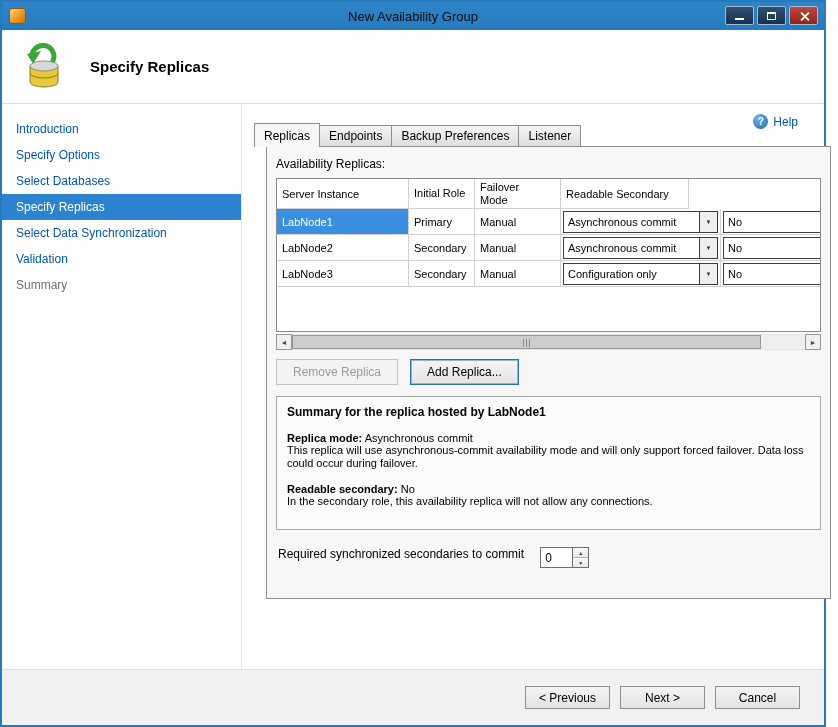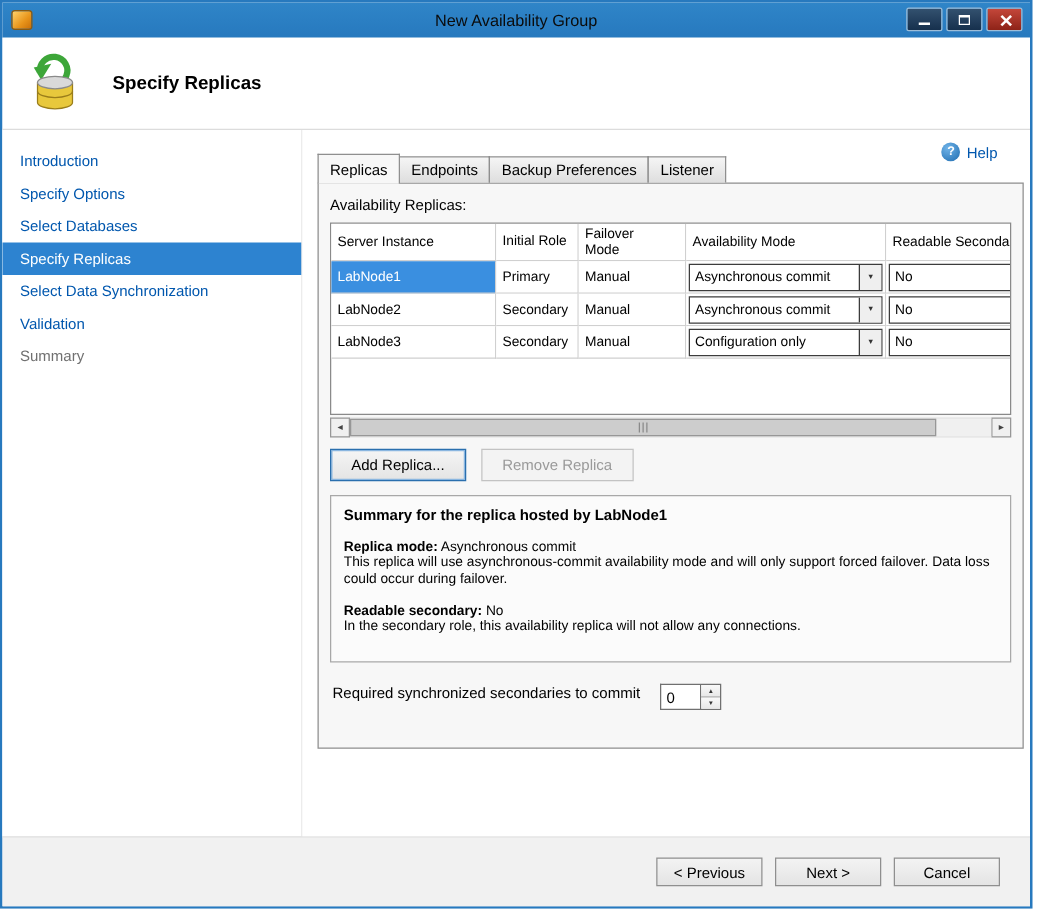--- a/index.html
+++ b/index.html
@@ -38,21 +38,21 @@
   .help-ico{width:15px;height:15px;border-radius:50%;background:radial-gradient(circle at 35% 30%,#6fb3e8,#1f6cb0);color:#fff;font-size:10px;font-weight:bold;text-align:center;line-height:15px;}
   .instruction{margin-top:56px;font-size:12px;font-weight:bold;color:#000;}
 
   
   .tabs{margin-top:18px;display:flex;align-items:flex-end;position:relative;z-index:2;}
   .tab{font-size:12px;padding:3px 9px 0;border:1px solid #8f8f8f;border-bottom:none;background:linear-gradient(#f5f5f5,#dedede);color:#000;height:21px;margin-top:3px;box-sizing:border-box;cursor:pointer;}
   .tab + .tab{margin-left:-1px;}
   .tab.active{height:24px;margin-top:0;margin-bottom:-1px;background:#f7f7f7;padding-top:5px;position:relative;z-index:3;}
 
   
-  .panel{position:relative;z-index:1;border:1px solid #8f8f8f;background:#f7f7f7;padding:8px 9px 30px;width:565px;box-sizing:border-box;}
+  .panel{position:relative;z-index:1;border:1px solid #8f8f8f;background:#f7f7f7;padding:8px 9px 30px;width:565px;box-sizing:border-box;margin-left:12px;}
   .grid-label{font-size:12px;margin:2px 0 7px;color:#000;}
 
   
   .grid{border:1px solid #8a8a8a;background:#fff;height:152px;overflow:hidden;position:relative;}
   .grid-inner{width:572px;}
   .grow{display:flex;}
   .c{box-sizing:border-box;border-right:1px solid #d0d0d0;border-bottom:1px solid #d0d0d0;font-size:11px;padding:0 5px;display:flex;align-items:center;background:#fff;color:#000;white-space:nowrap;overflow:hidden;}
   .ghead .c{height:30px;}
   .grow.r .c{height:26px;}
   .c1{width:132px;}.c2{width:66px;}.c3{width:86px;}.c4{width:160px;padding:2px;}.c5{width:128px;padding:2px;}
@@ -164,23 +164,20 @@
             <div class="grow ghead">
               <div class="c c1">
                   <span>Server Instance</span>
                 </div>
               <div class="c c2 hdr2">
                   <span>Initial Role</span>
                 </div>
               <div class="c c3 hdr2">
                   <span>Failover Mode</span>
                 </div>
-              <div class="c c4">
-                  <span>Availability Mode</span>
-                </div>
               <div class="c c5">
                   <span>Readable Secondary</span>
                 </div>
             </div>
 
             <div class="grow r">
               <div class="c c1 sel">LabNode1</div>
               <div class="c c2">Primary</div>
               <div class="c c3">Manual</div>
               <div class="c c4">
@@ -230,22 +227,22 @@
           <span class="sb-btn">◄</span>
           <span class="sb-track">
             <span class="sb-thumb">
               <span class="grip"><i></i><i></i><i></i></span>
             </span>
           </span>
           <span class="sb-btn">►</span>
         </div>
 
         <div class="btnrow">
+          <button class="btn disabled">Remove Replica</button>
           <button class="btn focus">Add Replica...</button>
-          <button class="btn disabled">Remove Replica</button>
         </div>
 
         <div class="summary">
           <div class="sum-title">Summary for the replica hosted by LabNode1</div>
           <div class="sum-line">
             <b>Replica mode:</b>
             <span>Asynchronous commit</span>
           </div>
           <div class="sum-desc">This replica will use asynchronous-commit availability mode and will only support forced failover. Data loss could occur during failover.</div>
           <div class="sum-line mt">

